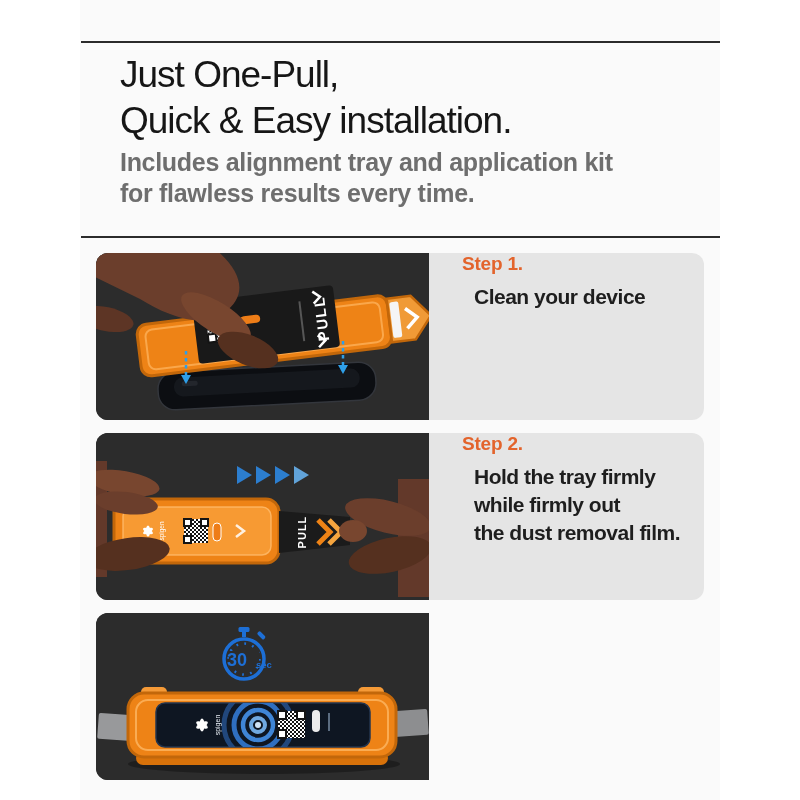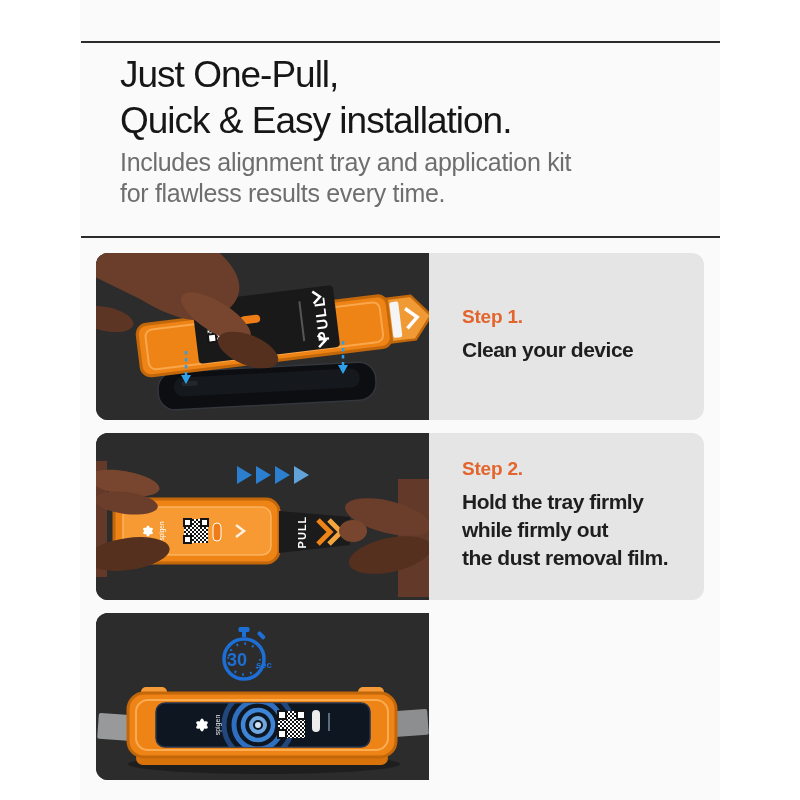--- a/index.html
+++ b/index.html
@@ -11,36 +11,36 @@
   .content-col{position:absolute;left:80px;top:0;width:640px;height:800px;background:#fafafa;}
   .rule{position:absolute;left:81px;width:639px;height:2px;background:#2b2b2b;}
   .rule-top{top:41px;}
   .rule-mid{top:236px;}
   .title{
     position:absolute;left:120px;top:52px;width:580px;
     font-size:37px;font-weight:400;color:#161616;line-height:46px;letter-spacing:-1px;
   }
   .subtitle{
     position:absolute;left:120px;top:147px;width:580px;
-    font-size:25px;font-weight:400;color:#6e6e6e;line-height:31px;letter-spacing:-0.3px;
+    font-size:25px;font-weight:700;color:#6e6e6e;line-height:31px;letter-spacing:-0.3px;
   }
   .panel{
     position:absolute;left:96px;width:608px;height:167px;
     border-radius:12px;overflow:hidden;display:flex;
   }
   .panel-1{top:253px;} .panel-2{top:433px;} .panel-3{top:613px;}
   .panel-image{width:333px;height:167px;flex:none;background:#2c2c2c;}
   .panel-image svg{display:block;width:333px;height:167px;}
   .panel-text{
     flex:1;background:#e5e5e5;box-sizing:border-box;
-    display:flex;flex-direction:column;justify-content:center;
+    display:flex;flex-direction:column;
     padding-left:33px;padding-bottom:4px;
   }
   .step-label{font-size:19px;font-weight:700;color:#e3642c;margin-bottom:8px;letter-spacing:-0.2px;}
-  .step-line{font-size:21px;font-weight:700;color:#1e1e1e;line-height:28px;letter-spacing:-0.5px;white-space:nowrap;}
+  .step-line{font-size:21px;font-weight:700;color:#1e1e1e;line-height:28px;letter-spacing:-0.5px;white-space:nowrap;margin-left:12px;}
   svg text{font-family:"Liberation Sans", sans-serif;}
 </style>
 </head>
 <body>
 
 <svg width="0" height="0" style="position:absolute" aria-hidden="true">
   <defs>
     <pattern id="qrpat" patternUnits="userSpaceOnUse" width="4" height="4">
       <rect width="4" height="4" fill="#ffffff"></rect>
       <rect width="2" height="2" fill="#141414"></rect>

